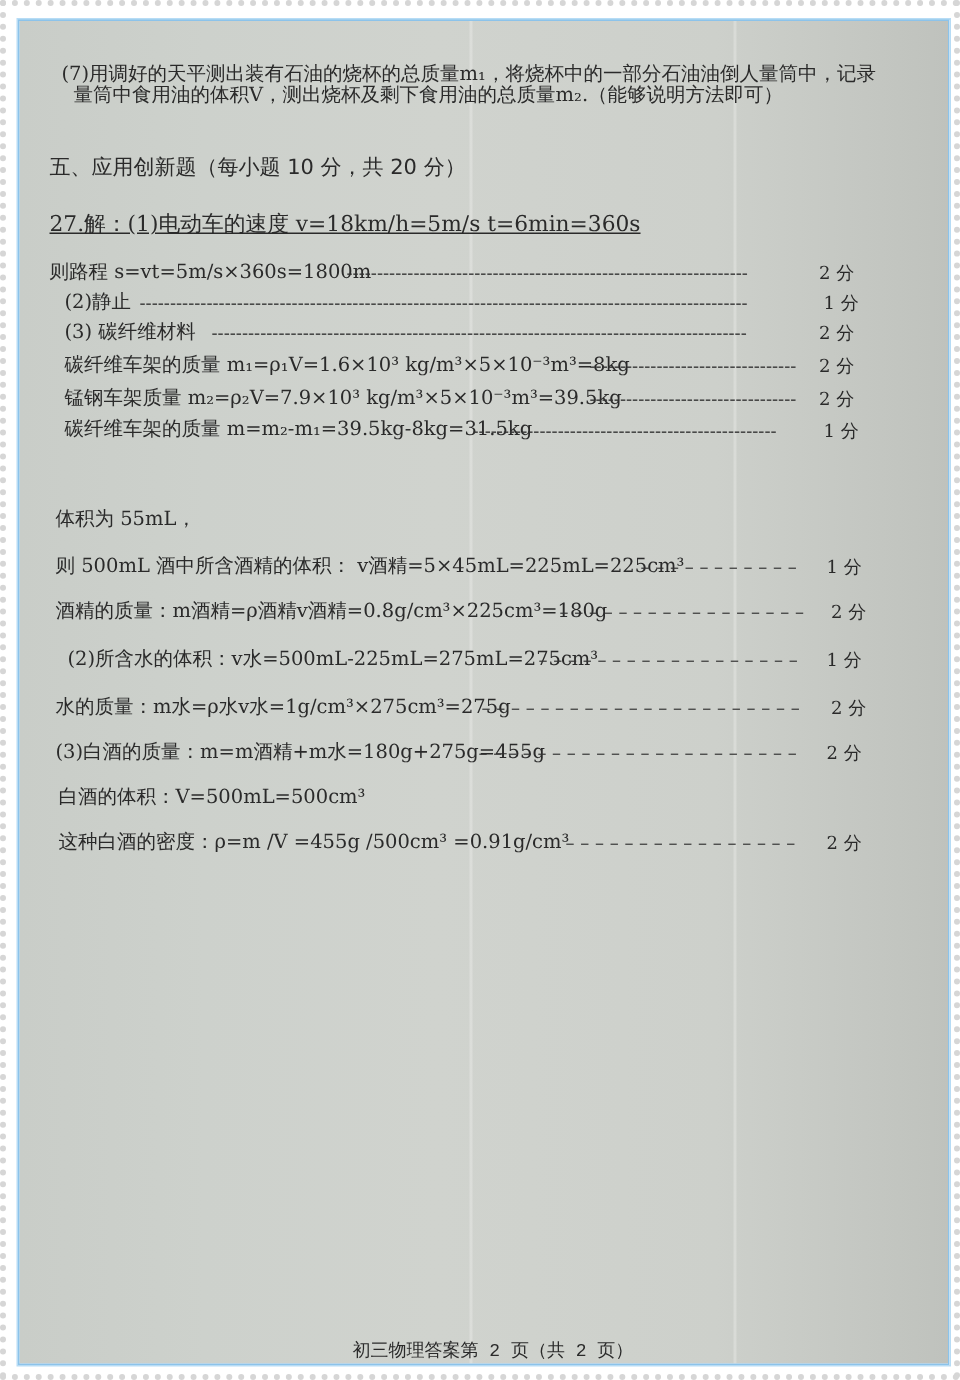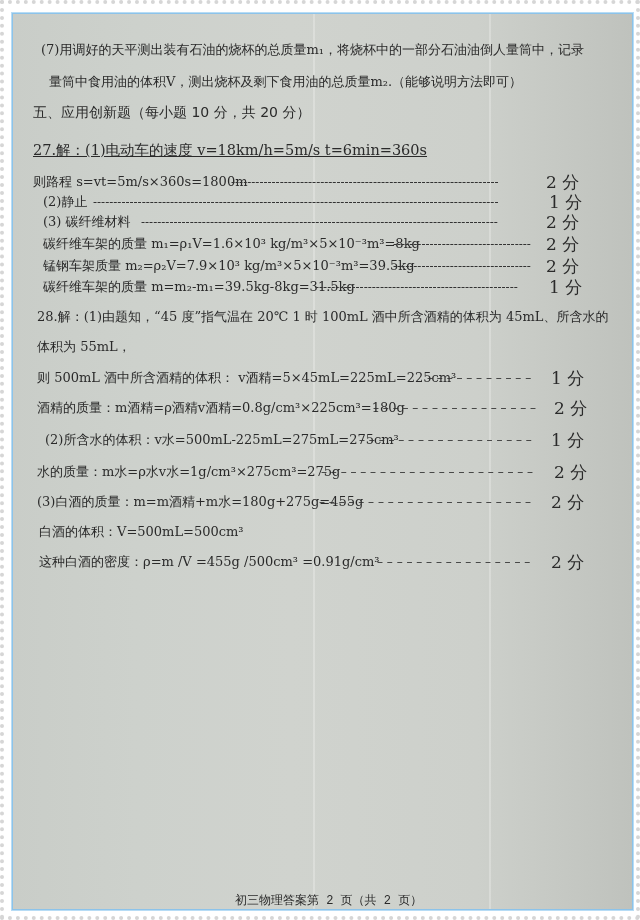--- a/index.html
+++ b/index.html
@@ -18,34 +18,34 @@
       border: 1px solid #8cc3ea;
       box-shadow: 0 0 0 1px #b7dcf5;
       overflow: hidden;
       color: #2a2a2a;
     }
     .crease { position: absolute; top: 0; bottom: 0; width: 2px; background: rgba(255,255,255,0.25); }
     .line { position: absolute; white-space: nowrap; font-size: 13px; line-height: 16px; }
     .big { font-size: 14.5px; text-decoration: underline; }
     .bold { font-weight: normal; font-family: "DejaVu Sans", "Liberation Sans", sans-serif; font-size: 14px; }
     .dash { position: absolute; white-space: nowrap; font-size: 12px; line-height: 16px; color: #333; overflow: hidden; }
-    .score { position: absolute; white-space: nowrap; font-size: 17px; line-height: 16px; }
+    .score { position: absolute; white-space: nowrap; font-size: 12px; line-height: 16px; }
     .footer { position: absolute; left: 222px; top: 878px; font-size: 12px; white-space: nowrap; font-family: Liberation Mono, monospace; }
   </style>
 </head>
 <body>
 
 <div class="frame"></div>
 
 <div class="paper">
   <div class="crease" style="left:300px"></div>
   <div class="crease" style="left:476px"></div>
 
   <div class="line" style="left:28px;top:28px">(7)用调好的天平测出装有石油的烧杯的总质量m₁，将烧杯中的一部分石油油倒人量筒中，记录</div>
-  <div class="line" style="left:36px;top:60px">量筒中食用油的体积V，测出烧杯及剩下食用油的总质量m₂.（能够说明方法即可）</div>
+  <div class="line" style="left:36px;top:42px">量筒中食用油的体积V，测出烧杯及剩下食用油的总质量m₂.（能够说明方法即可）</div>
 
   <div class="line bold" style="left:20px;top:90px">五、应用创新题（每小题 10 分，共 20 分）</div>
 
   <div class="line big" style="left:20px;top:128px">27.解：(1)电动车的速度 v=18km/h=5m/s      t=6min=360s</div>
 
   <div>
     <div class="line" style="left:20px;top:160px">则路程 s=vt=5m/s×360s=1800m</div>
     <div class="dash" style="left:218px;top:160px;width:318px">------------------------------------------------------------------</div>
     <div class="score" style="left:533px;top:160px">2 分</div>
   </div>
@@ -68,21 +68,20 @@
     <div class="line" style="left:30px;top:244px">锰钢车架质量 m₂=ρ₂V=7.9×10³ kg/m³×5×10⁻³m³=39.5kg</div>
     <div class="dash" style="left:380px;top:244px;width:156px">----------------------------------</div>
     <div class="score" style="left:533px;top:244px">2 分</div>
   </div>
   <div>
     <div class="line" style="left:30px;top:265px">碳纤维车架的质量 m=m₂-m₁=39.5kg-8kg=31.5kg</div>
     <div class="dash" style="left:302px;top:265px;width:234px">--------------------------------------------------</div>
     <div class="score" style="left:536px;top:265px">1 分</div>
   </div>
 
-  <div class="line" style="left:24px;top:295px">28.解：(1)由题知，“45 度”指气温在 20℃    1 时 100mL 酒中所含酒精的体积为 45mL、所含水的</div>
   <div class="line" style="left:24px;top:325px">体积为 55mL，</div>
 
   <div>
     <div class="line" style="left:24px;top:356px">则 500mL 酒中所含酒精的体积：   v酒精=5×45mL=225mL=225cm³</div>
     <div class="dash" style="left:414px;top:356px;width:110px">– – – – – – – – – – –</div>
     <div class="score" style="left:538px;top:356px">1 分</div>
   </div>
   <div>
     <div class="line" style="left:24px;top:386px">酒精的质量：m酒精=ρ酒精v酒精=0.8g/cm³×225cm³=180g</div>
     <div class="dash" style="left:360px;top:386px;width:168px">– – – – – – – – – – – – – – – – –</div>

